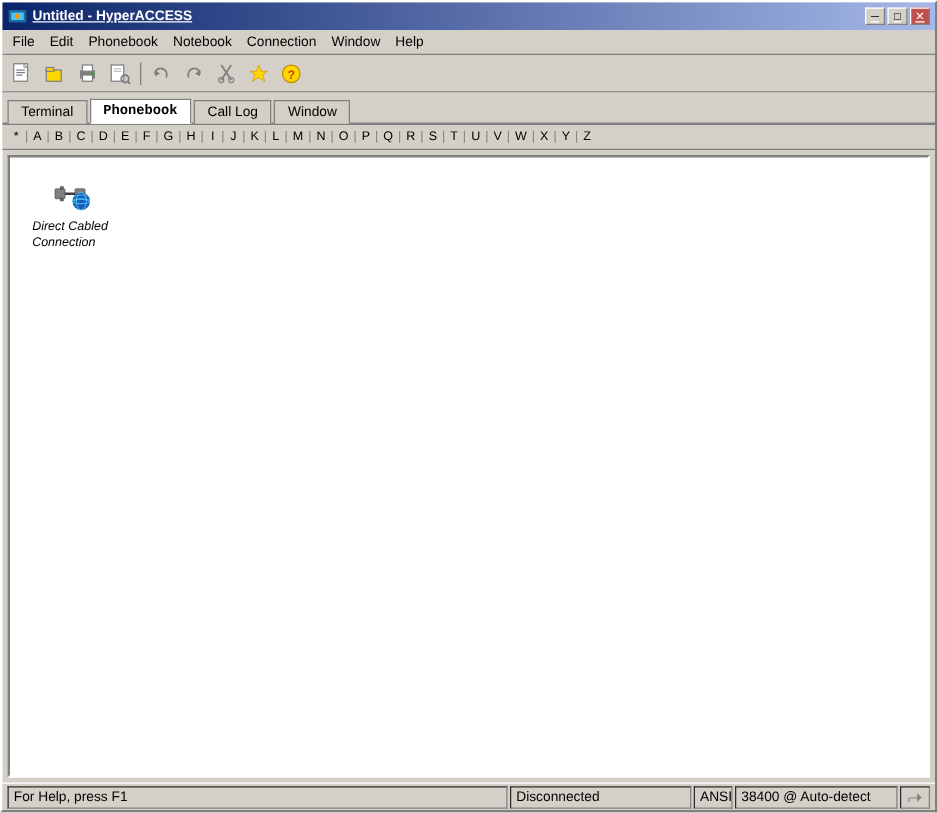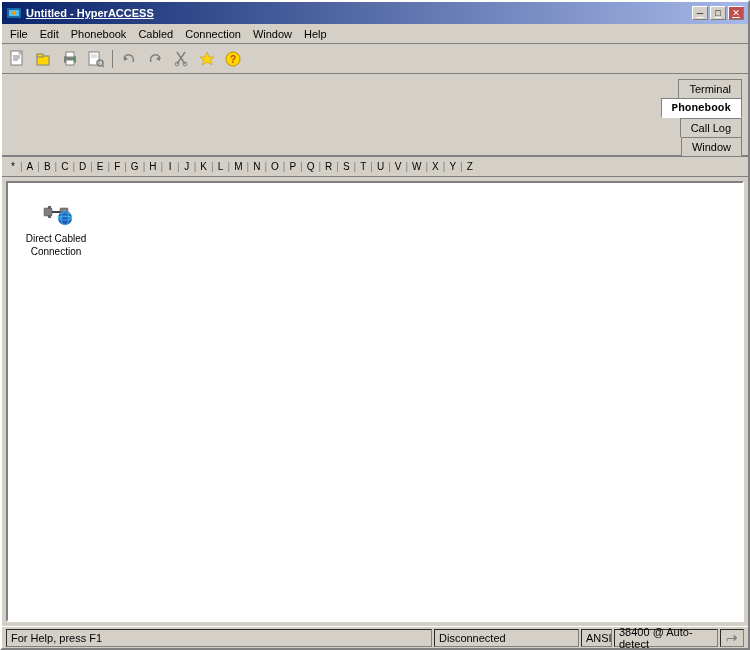--- a/index.html
+++ b/index.html
@@ -100,21 +100,20 @@
       margin: 0 2px;
     }
 
     
     .tab-bar {
       background: #d4d0c8;
       display: flex;
       align-items: flex-end;
       padding: 4px 4px 0 4px;
       border-bottom: 2px solid #808080;
-      flex-direction: column;
     }
     .tab {
       padding: 3px 10px;
       border: 1px solid #808080;
       border-bottom: none;
       background: #d4d0c8;
       cursor: pointer;
       font-size: 11px;
       margin-right: 2px;
       position: relative;
@@ -161,23 +160,24 @@
       cursor: pointer;
       border: 1px solid transparent;
     }
     .phonebook-entry-icon {
       width: 32px;
       height: 32px;
       margin-bottom: 4px;
     }
     .phonebook-entry-label {
       font-size: 10px;
-      text-align: center;
+      text-align: left;
       line-height: 1.3;
       color: black;
+      font-style: italic;
     }
 
     
     .status-bar {
       background: #d4d0c8;
       height: 22px;
       display: flex;
       align-items: center;
       border-top: 1px solid #ffffff;
       padding: 6px 4px;
@@ -195,21 +195,21 @@
     }
     .status-panel-mid {
       width: 145px;
       margin-left: 2px;
     }
     .status-panel-ansi {
       width: 31px;
       margin-left: 2px;
     }
     .status-panel-baud {
-      width: 104px;
+      width: 130px;
       margin-left: 2px;
     }
     .status-panel-icon {
       width: 24px;
       margin-left: 2px;
       justify-content: center;
     }
 
     
     .app-window {
@@ -248,21 +248,21 @@
       <div class="title-btn">─</div>
       <div class="title-btn">□</div>
       <div class="title-btn title-btn-close">✕</div>
     </div>
   </div>
 
   <div class="menu-bar">
     <span class="menu-item">File</span>
     <span class="menu-item">Edit</span>
     <span class="menu-item">Phonebook</span>
-    <span class="menu-item">Cabled</span>
+    <span class="menu-item">Notebook</span>
     <span class="menu-item">Connection</span>
     <span class="menu-item">Window</span>
     <span class="menu-item">Help</span>
   </div>
 
   <div class="toolbar">
 
     <div class="toolbar-btn" title="New">
       <svg width="18" height="18" viewBox="0 0 18 18">
         <rect x="2" y="1" width="11" height="14" fill="white" stroke="#808080" stroke-width="1"></rect>

